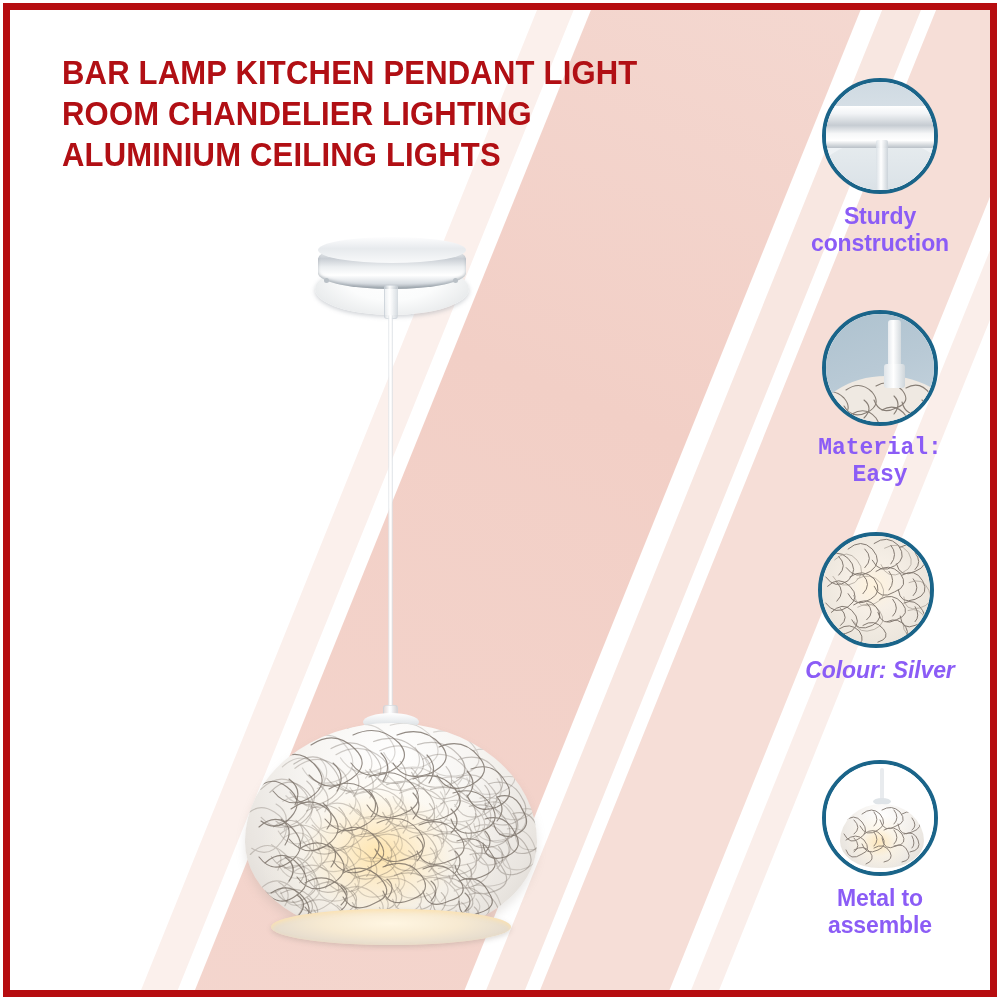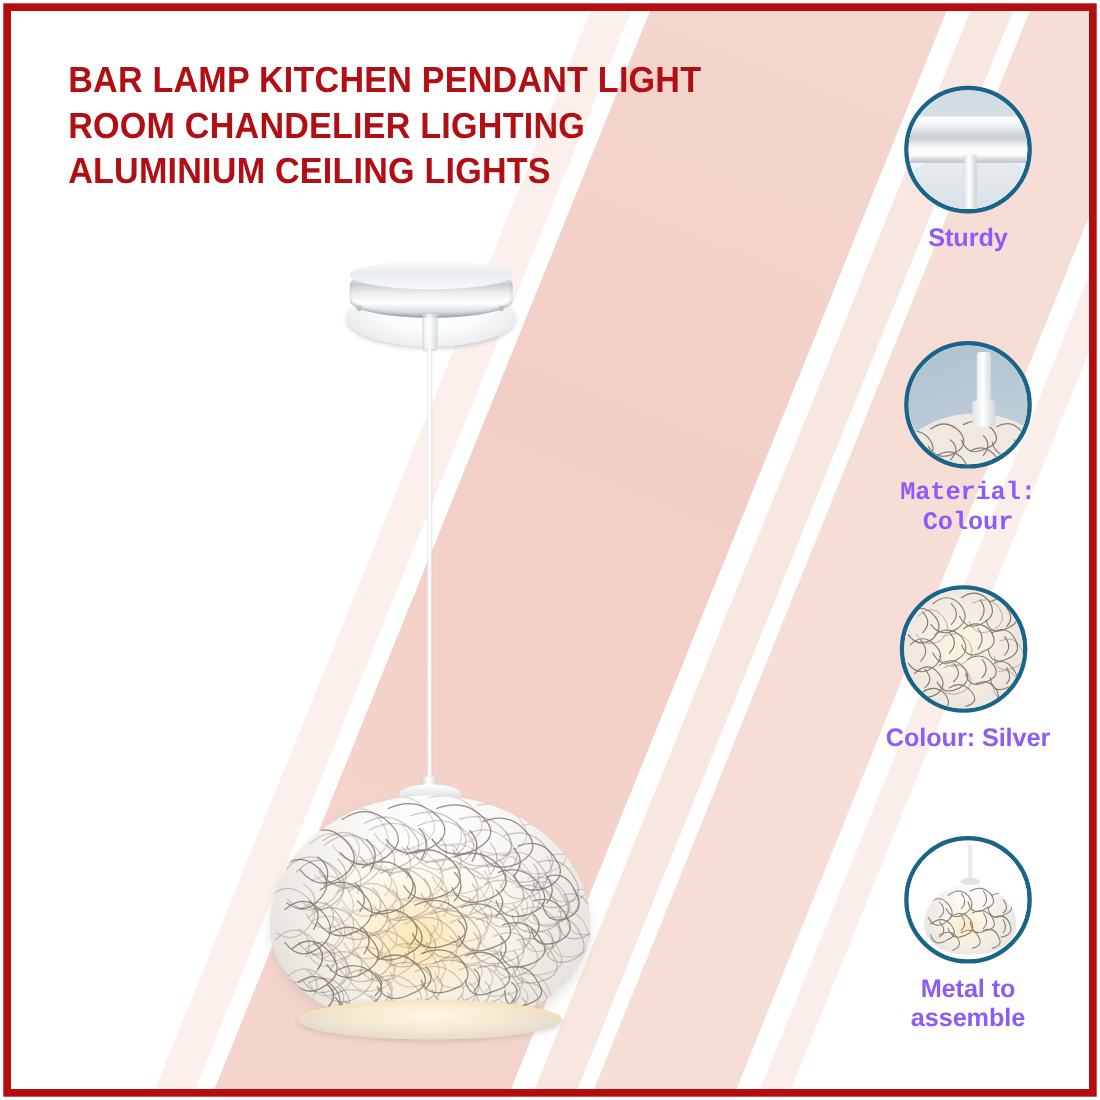--- a/index.html
+++ b/index.html
@@ -290,20 +290,21 @@
 
       <div class="callout" style="top:68px;">
         <div class="circle">
           <div class="c1-bg"></div>
           <div class="c1-dome"></div>
           <div class="c1-band"></div>
           <div class="c1-stem"></div>
         </div>
         <div class="cap">
           <span class="rail-line">Sturdy</span>
+          <span class="rail-line">construction</span>
         </div>
       </div>
 
       <div class="callout" style="top:300px;font-family:Liberation Mono, monospace;">
         <div class="circle">
           <div class="c2-bg"></div>
           <div class="c2-mesh">
             <svg viewBox="0 0 140 70" preserveAspectRatio="none">
               <g fill="none" stroke="#6d635a" stroke-width="1.1" stroke-linecap="round" opacity=".8">
                 <path d="M4 22 q12 -12 24 0 q10 12 -4 20 q-14 8 -22 -6"></path>
@@ -319,25 +320,25 @@
                 <path d="M18 30 q10 8 2 18 M48 24 q10 8 0 18 M78 20 q8 8 0 18"></path>
                 <path d="M106 24 q8 8 0 16 M128 32 q6 8 0 14"></path>
               </g>
             </svg>
           </div>
           <div class="c2-rod"></div>
           <div class="c2-collar"></div>
         </div>
         <div class="cap">
           <span class="rail-line">Material:</span>
-          <span class="rail-line">Colour</span>
-        </div>
-      </div>
-
-      <div class="callout" style="top:522px;left:-4px;">
+          <span class="rail-line">Easy</span>
+        </div>
+      </div>
+
+      <div class="callout" style="top:522px;left:-4px;font-style:italic;">
         <div class="circle">
           <div class="c3-bg"></div>
           <svg viewBox="0 0 116 116" style="position:absolute;inset:0;">
             <g fill="none" stroke="#675d55" stroke-width="1.05" stroke-linecap="round" opacity=".82">
               <path d="M4 26 q12 -14 24 -2 q12 12 0 24 q-14 10 -24 -4"></path>
               <path d="M28 14 q14 -12 26 0 q12 14 -2 24 q-16 10 -26 -4"></path>
               <path d="M56 8 q14 -10 26 2 q10 14 -4 22 q-16 10 -24 -6"></path>
               <path d="M84 12 q14 -8 24 6 q8 14 -8 20 q-16 8 -20 -8"></path>
               <path d="M6 54 q12 -12 24 0 q12 12 -2 22 q-14 10 -24 -4"></path>
               <path d="M30 44 q14 -10 26 2 q10 14 -4 22 q-16 10 -24 -6"></path>

